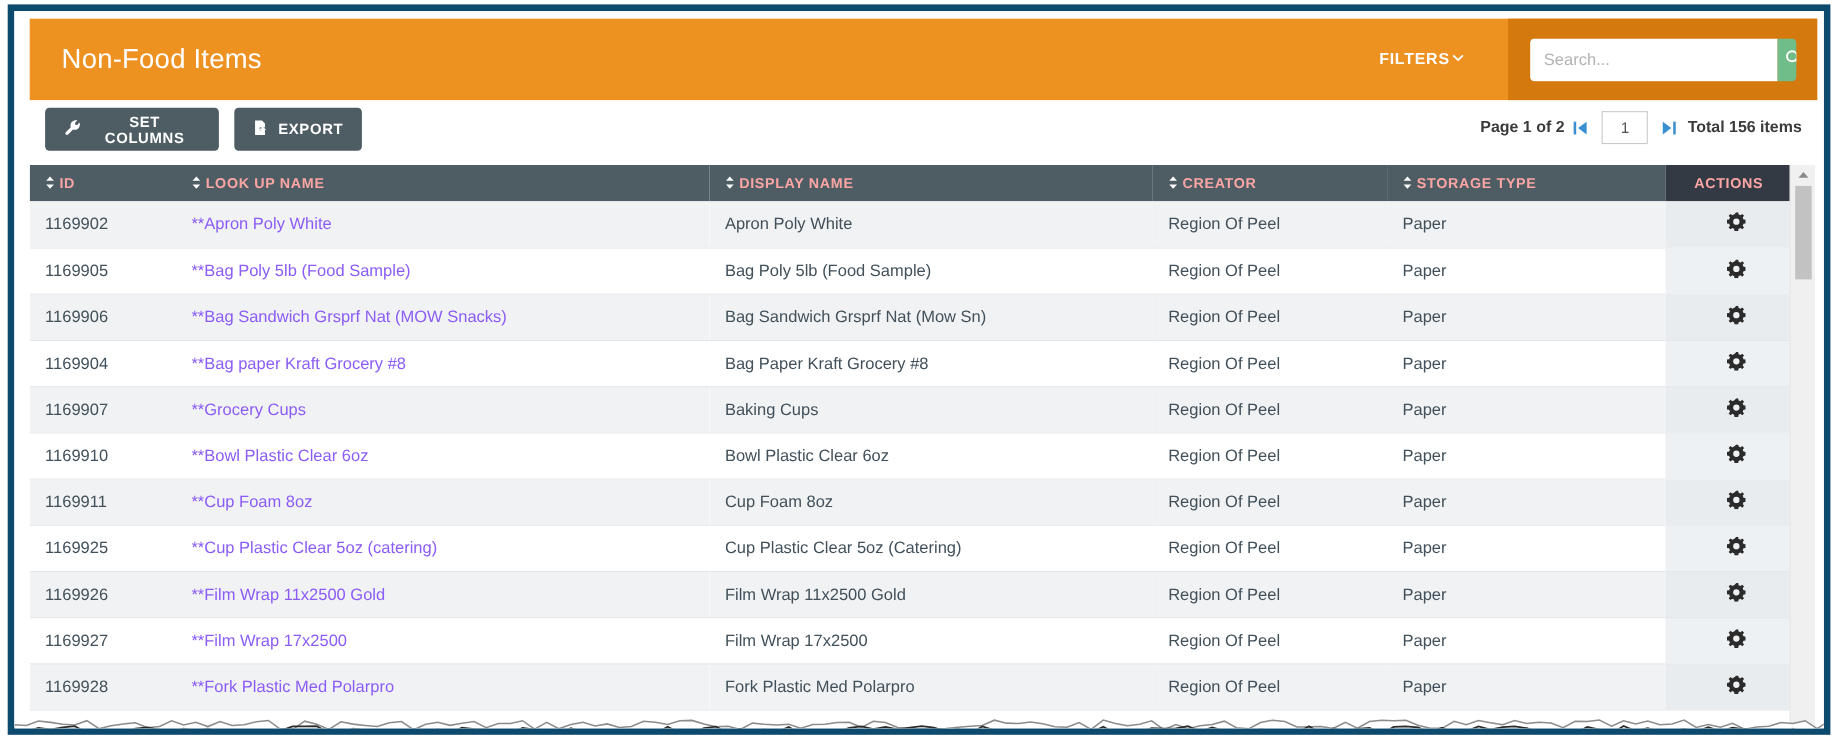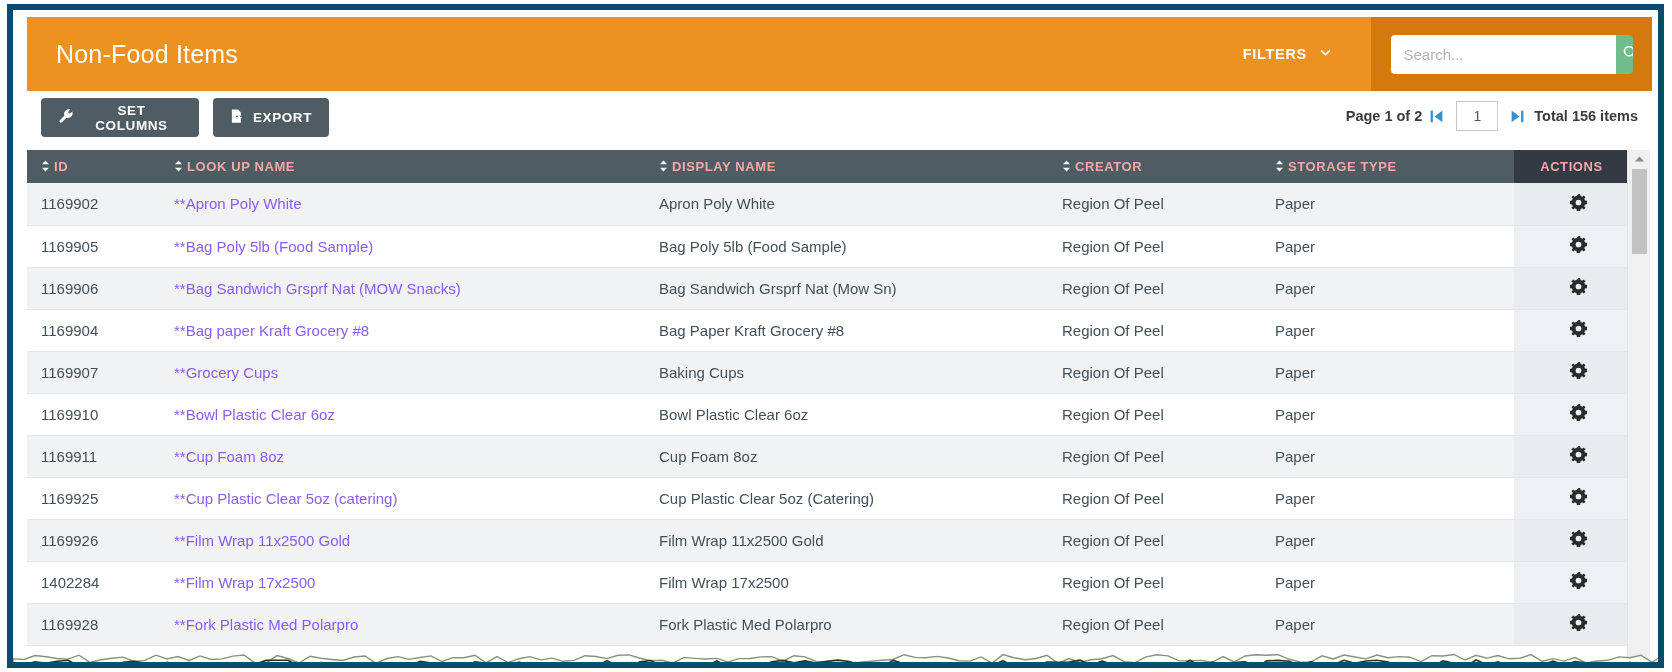--- a/index.html
+++ b/index.html
@@ -40,21 +40,21 @@
     font-size: 25px;
     font-weight: 400;
     margin-left: 29px;
     letter-spacing: 0.2px;
     white-space: nowrap;
   }
   .header-spacer { flex: 1 1 auto; }
   .filters-btn {
     display: flex;
     align-items: center;
-    gap: 11px;
+    gap: 0;
     color: #ffffff;
     font-size: 14.5px;
     font-weight: bold;
     letter-spacing: 0.7px;
     margin-right: 38px;
     cursor: pointer;
     white-space: nowrap;
     margin-left: 20px;
   }
   .chev {
@@ -457,21 +457,21 @@
               <td><a class="row-link">**Film Wrap 11x2500 Gold</a></td>
               <td>Film Wrap 11x2500 Gold</td>
               <td>Region Of Peel</td>
               <td>Paper</td>
               <td class="actions-td"><button class="gear-btn"><svg width="17" height="17" viewBox="0 0 16 16">
                     <path d="M8 0 L9.6 0 L9.9 1.9 A6.2 6.2 0 0 1 11.5 2.6 L13 1.4 L14.6 3 L13.4 4.5 A6.2 6.2 0 0 1 14.1 6.1 L16 6.4 L16 8 L16 9.6 L14.1 9.9 A6.2 6.2 0 0 1 13.4 11.5 L14.6 13 L13 14.6 L11.5 13.4 A6.2 6.2 0 0 1 9.9 14.1 L9.6 16 L8 16 L6.4 16 L6.1 14.1 A6.2 6.2 0 0 1 4.5 13.4 L3 14.6 L1.4 13 L2.6 11.5 A6.2 6.2 0 0 1 1.9 9.9 L0 9.6 L0 8 L0 6.4 L1.9 6.1 A6.2 6.2 0 0 1 2.6 4.5 L1.4 3 L3 1.4 L4.5 2.6 A6.2 6.2 0 0 1 6.1 1.9 Z" fill="#2b2b2b"></path>
                     <circle cx="8" cy="8" r="2.7" fill="#eef1f3"></circle>
                   </svg></button></td>
             </tr>
             <tr class="even">
-              <td>1402284</td>
+              <td>1169927</td>
               <td><a class="row-link">**Film Wrap 17x2500</a></td>
               <td>Film Wrap 17x2500</td>
               <td>Region Of Peel</td>
               <td>Paper</td>
               <td class="actions-td"><button class="gear-btn"><svg width="17" height="17" viewBox="0 0 16 16">
                     <path d="M8 0 L9.6 0 L9.9 1.9 A6.2 6.2 0 0 1 11.5 2.6 L13 1.4 L14.6 3 L13.4 4.5 A6.2 6.2 0 0 1 14.1 6.1 L16 6.4 L16 8 L16 9.6 L14.1 9.9 A6.2 6.2 0 0 1 13.4 11.5 L14.6 13 L13 14.6 L11.5 13.4 A6.2 6.2 0 0 1 9.9 14.1 L9.6 16 L8 16 L6.4 16 L6.1 14.1 A6.2 6.2 0 0 1 4.5 13.4 L3 14.6 L1.4 13 L2.6 11.5 A6.2 6.2 0 0 1 1.9 9.9 L0 9.6 L0 8 L0 6.4 L1.9 6.1 A6.2 6.2 0 0 1 2.6 4.5 L1.4 3 L3 1.4 L4.5 2.6 A6.2 6.2 0 0 1 6.1 1.9 Z" fill="#2b2b2b"></path>
                     <circle cx="8" cy="8" r="2.7" fill="#eef1f3"></circle>
                   </svg></button></td>
             </tr>
             <tr class="odd">

